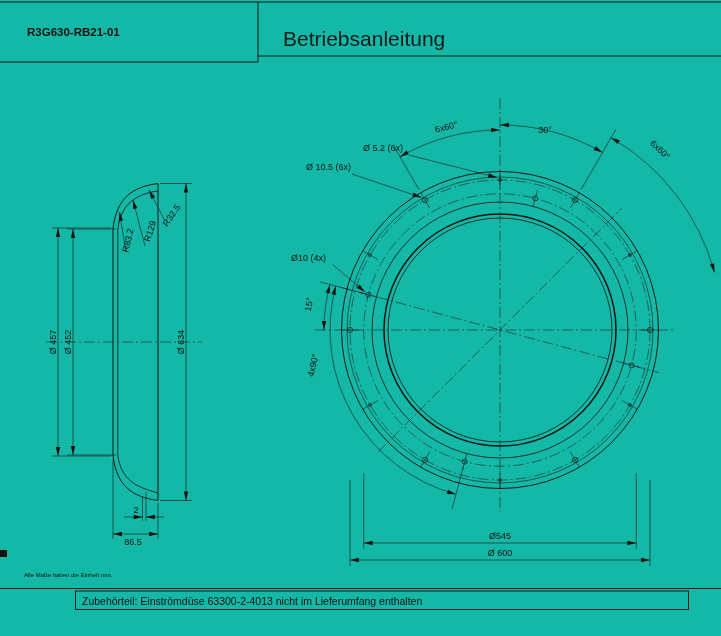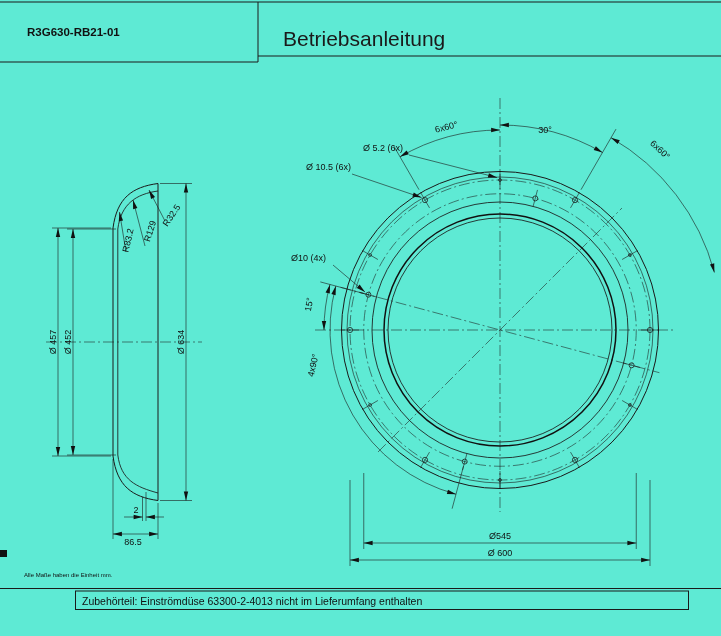--- a/index.html
+++ b/index.html
@@ -1,16 +1,16 @@
 <!DOCTYPE html>
 <html><head>
 <meta charset="utf-8">
 <style>
   html,body{margin:0;padding:0;background:#fff;}
-  .page{position:relative;width:721px;height:636px;background:#5eead4;overflow:hidden;}
+  .page{position:relative;width:721px;height:636px;background:#14b8a6;overflow:hidden;}
   svg{display:block;}
   .s-thin{stroke:#1a1a1a;stroke-width:0.6;fill:none;}
   .s-med{stroke:#1a1a1a;stroke-width:1;fill:none;}
   .s-med2{stroke:#1a1a1a;stroke-width:0.85;fill:none;}
   .s-thick{stroke:#111;stroke-width:1.5;fill:none;}
   .s-cl{stroke:#1a1a1a;stroke-width:0.55;fill:none;stroke-dasharray:11 3 2 3;}
   .hole{stroke:#1a1a1a;stroke-width:0.75;fill:none;}
   .t-dim{font:9px "Liberation Sans",sans-serif;fill:#111;}
   .t-part{font:bold 11.5px "Liberation Sans",sans-serif;fill:#111;}
   .t-title{font:21px "Liberation Sans",sans-serif;fill:#1a1a1a;}

